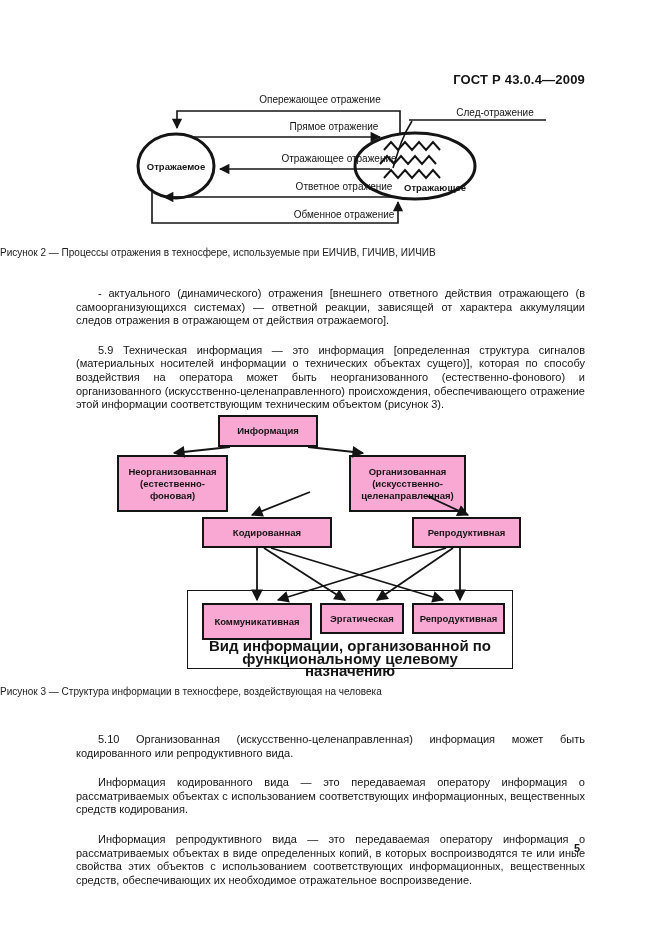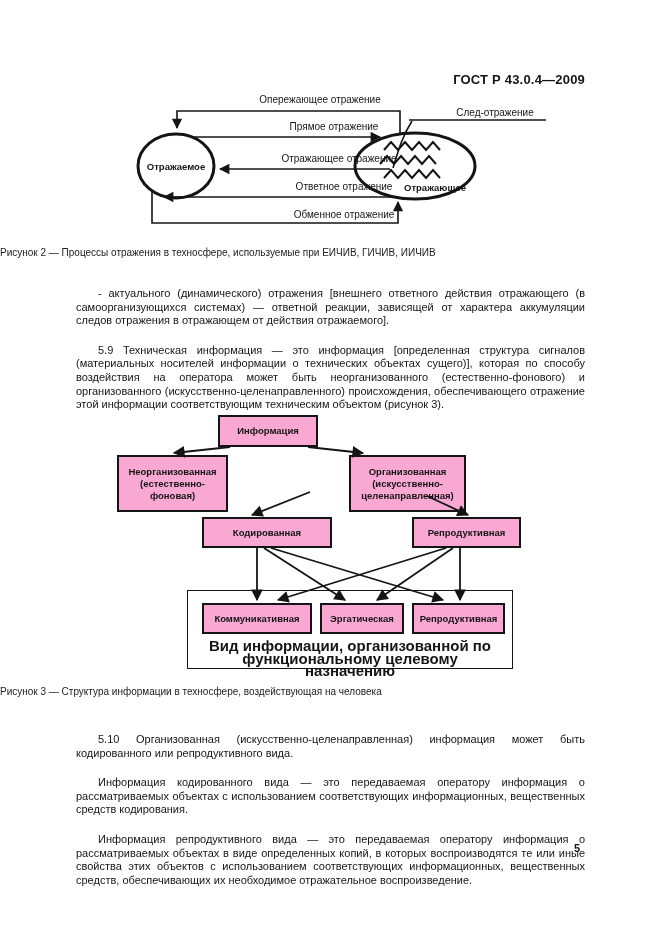--- a/index.html
+++ b/index.html
@@ -81,21 +81,21 @@
   <div class="fig" style="left:110px;top:412px;width:450px;height:265px;">
 
     <div class="gbox" style="left:77px;top:178px;width:326px;height:79px;"></div>
     <div class="gbox-label" style="left:87px;top:228px;width:306px;">Вид информации, организованной по функциональному целевому назначению</div>
 
     <div class="box" style="left:108px;top:3px;width:100px;height:32px;">Информация</div>
     <div class="box" style="left:7px;top:43px;width:111px;height:57px;">Неорганизованная (естественно- фоновая)</div>
     <div class="box" style="left:200px;top:43px;width:117px;height:57px;margin-left:39px;">Организованная (искусственно- целенаправленная)</div>
     <div class="box" style="left:92px;top:105px;width:130px;height:31px;">Кодированная</div>
     <div class="box" style="left:302px;top:105px;width:109px;height:31px;">Репродуктивная</div>
-    <div class="box" style="left:92px;top:191px;width:110px;height:31px;">Коммуникативная</div>
+    <div class="box" style="left:92px;top:191px;width:110px;height:37px;">Коммуникативная</div>
     <div class="box" style="left:210px;top:191px;width:84px;height:31px;">Эргатическая</div>
     <div class="box" style="left:302px;top:191px;width:93px;height:31px;">Репродуктивная</div>
 
     <svg class="arrows" width="450" height="265" viewBox="0 0 450 265">
       <g stroke="#141414" stroke-width="1.8" fill="none">
         <path d="M120,35 L64,41" marker-end="url(#ah)"></path>
         <path d="M198,35 L253,41" marker-end="url(#ah)"></path>
         <path d="M200,80 L142,103" marker-end="url(#ah)"></path>
         <path d="M317,84 L358,103" marker-end="url(#ah)"></path>
         <path d="M147,136 L147,188" marker-end="url(#ah)"></path>

